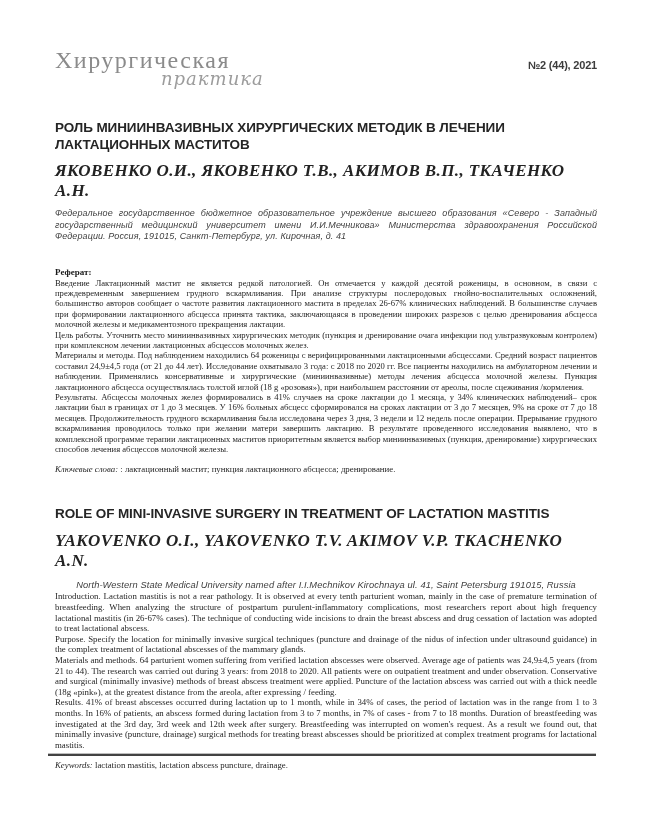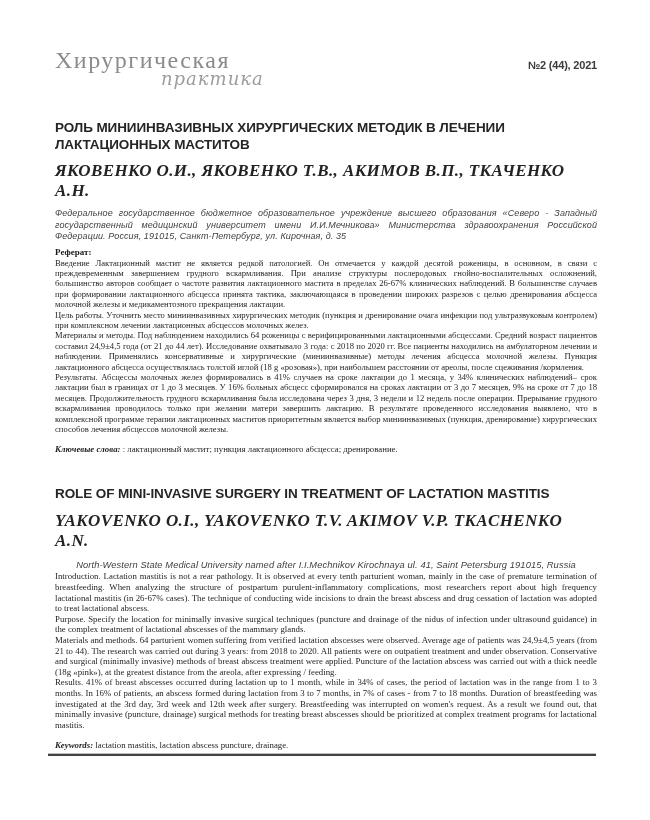--- a/index.html
+++ b/index.html
@@ -55,34 +55,34 @@
 
   .affil {
     font-family: "Liberation Sans", sans-serif; font-style: italic;
     font-size: 9px; line-height: 11.5px; color: #3f3f3f;
     text-align: justify; margin-top: 7px; letter-spacing: 0.1px;
   }
   .affil-en { text-align: center; font-size: 9.3px; margin-top: 9px; }
 
   .abs-label {
     font-family: "Liberation Serif", serif; font-weight: bold;
-    font-size: 9px; color: #1a1a1a; margin-top: 4px; margin-bottom: 1px;
+    font-size: 9px; color: #1a1a1a; margin-top: 24px; margin-bottom: 1px;
   }
   .abs-body p {
     font-family: "Liberation Serif", serif;
     font-size: 8.6px; line-height: 10.4px; color: #1f1f1f;
     text-align: justify;
   }
   .abs-body.en p { font-size: 8.8px; line-height: 10.6px; }
 
   .keywords {
     font-family: "Liberation Serif", serif;
     font-size: 8.8px; color: #1f1f1f; margin-top: 10px;
   }
-  .kw-label { font-weight: bold; font-style: italic; }
+  .kw-label { font-weight: normal; font-style: italic; }
 
   
   .footer { position: absolute; left: 48px; right: 54px; top: 753px; }
   .rule {
     height: 3px; width: 100%;
     background: linear-gradient(to bottom, #bdbdbd 0 1px, #424242 1px 3px);
   }
   .pagenum {
     font-family: "Liberation Sans", sans-serif; font-weight: bold;
     font-size: 11px; color: #1e1e1e; text-align: center; margin-top: 9px;
@@ -100,21 +100,21 @@
       <div class="logo-sub">практика</div>
     </div>
     <div class="issue">№2 (44), 2021</div>
   </header>
 
   <main class="content">
 
 
     <h1 class="title title-ru">РОЛЬ МИНИИНВАЗИВНЫХ ХИРУРГИЧЕСКИХ МЕТОДИК В ЛЕЧЕНИИ ЛАКТАЦИОННЫХ МАСТИТОВ</h1>
     <div class="authors">ЯКОВЕНКО О.И., ЯКОВЕНКО Т.В., АКИМОВ В.П., ТКАЧЕНКО А.Н.</div>
-    <p class="affil">Федеральное государственное бюджетное образовательное учреждение высшего образования «Северо - Западный государственный медицинский университет имени И.И.Мечникова» Министерства здравоохранения Российской Федерации. Россия, 191015, Санкт-Петербург, ул. Кирочная, д. 35</p>
+    <p class="affil">Федеральное государственное бюджетное образовательное учреждение высшего образования «Северо - Западный государственный медицинский университет имени И.И.Мечникова» Министерства здравоохранения Российской Федерации. Россия, 191015, Санкт-Петербург, ул. Кирочная, д. 41</p>
 
     <div class="abs-label">Реферат:</div>
     <div class="abs-body ru">
       <p>Введение Лактационный мастит не является редкой патологией. Он отмечается у каждой десятой роженицы, в основном, в связи с преждевременным завершением грудного вскармливания. При анализе структуры послеродовых гнойно-воспалительных осложнений, большинство авторов сообщает о частоте развития лактационного мастита в пределах 26-67% клинических наблюдений. В большинстве случаев при формировании лактационного абсцесса принята тактика, заключающаяся в проведении широких разрезов с целью дренирования абсцесса молочной железы и медикаментозного прекращения лактации.</p>
       <p>Цель работы. Уточнить место миниинвазивных хирургических методик (пункция и дренирование очага инфекции под ультразвуковым контролем) при комплексном лечении лактационных абсцессов молочных желез.</p>
       <p>Материалы и методы. Под наблюдением находились 64 роженицы с верифицированными лактационными абсцессами. Средний возраст пациентов составил 24,9±4,5 года (от 21 до 44 лет).  Исследование охватывало 3 года: с 2018 по 2020 гг. Все пациенты находились на амбулаторном лечении и наблюдении. Применялись консервативные и хирургические (миниинвазивные) методы лечения абсцесса молочной железы. Пункция лактационного абсцесса осуществлялась толстой иглой (18 g «розовая»), при наибольшем расстоянии от ареолы, после сцеживания /кормления.</p>
       <p>Результаты. Абсцессы молочных желез формировались в 41% случаев на сроке лактации до 1 месяца, у 34% клинических наблюдений– срок лактации был в границах от 1 до 3 месяцев. У 16% больных абсцесс сформировался на сроках лактации от 3 до 7 месяцев, 9% на сроке от 7 до 18 месяцев. Продолжительность грудного вскармливания была исследована через 3 дня, 3 недели и 12 недель после операции. Прерывание грудного вскармливания проводилось только при желании матери завершить лактацию. В результате проведенного исследования выявлено, что в комплексной программе терапии лактационных маститов приоритетным является выбор миниинвазивных (пункция, дренирование) хирургических способов лечения абсцессов молочной железы.</p>
     </div>
 
     <p class="keywords"><span class="kw-label">Ключевые слова:</span><span> : лактационный мастит; пункция лактационного абсцесса; дренирование.</span></p>

